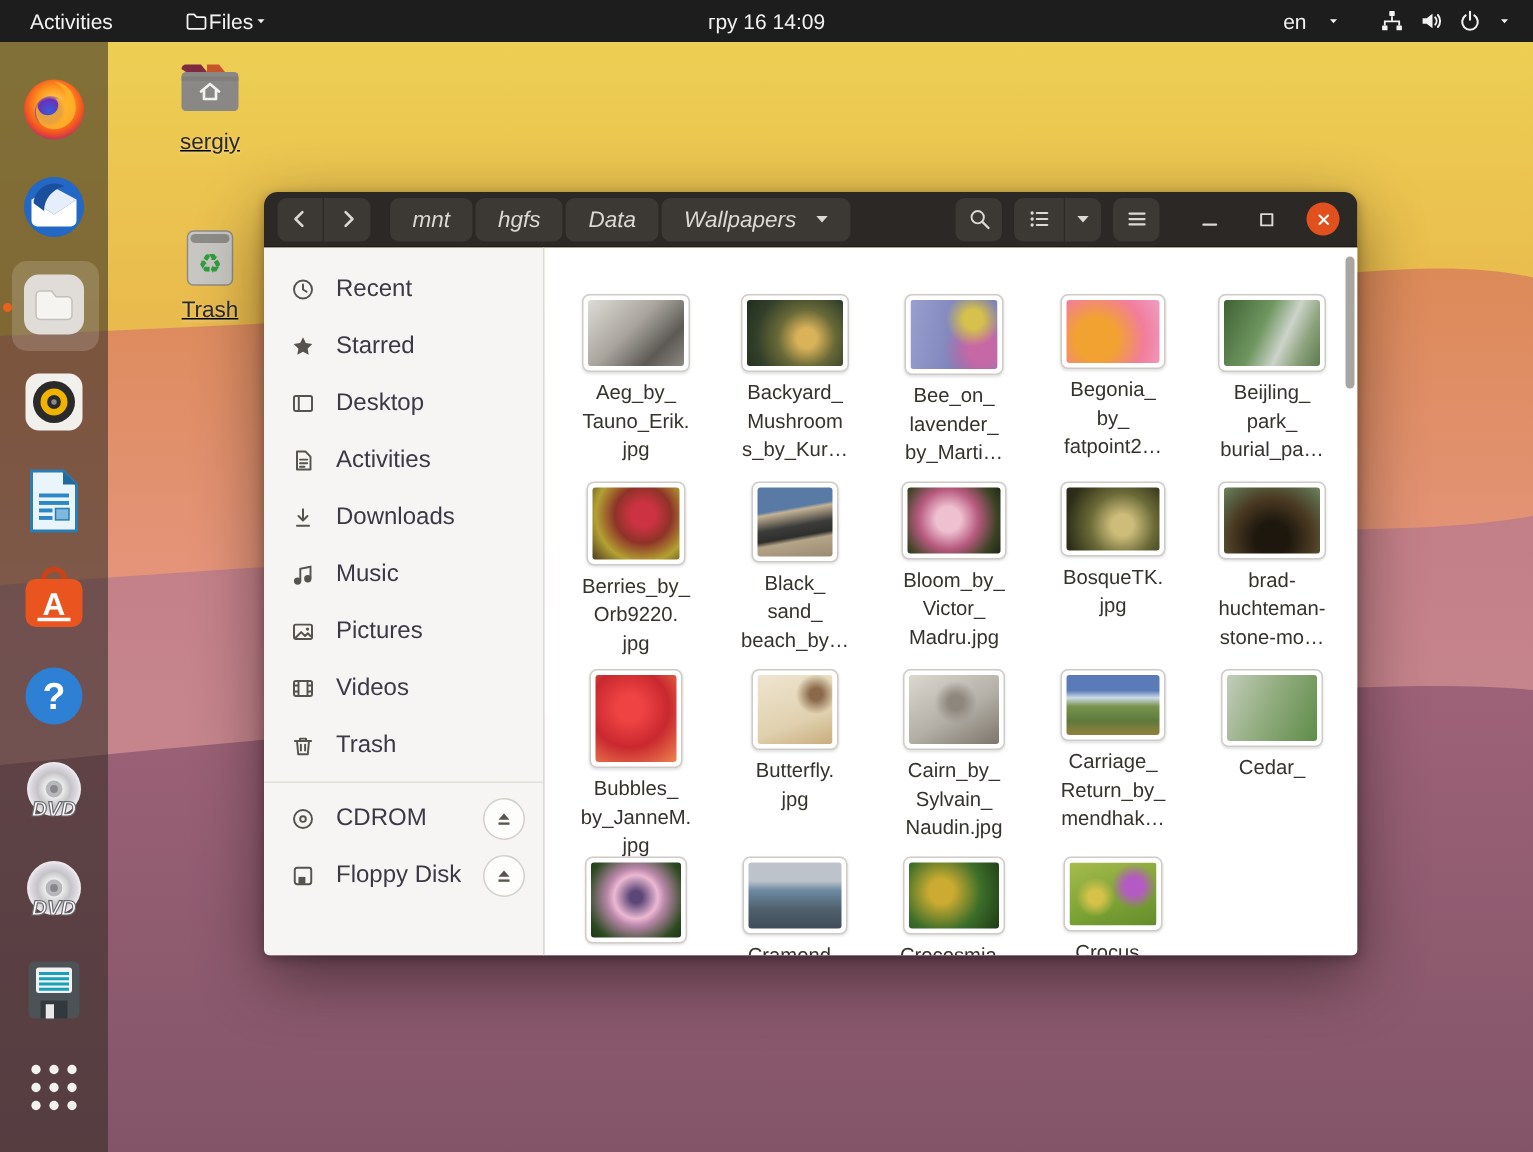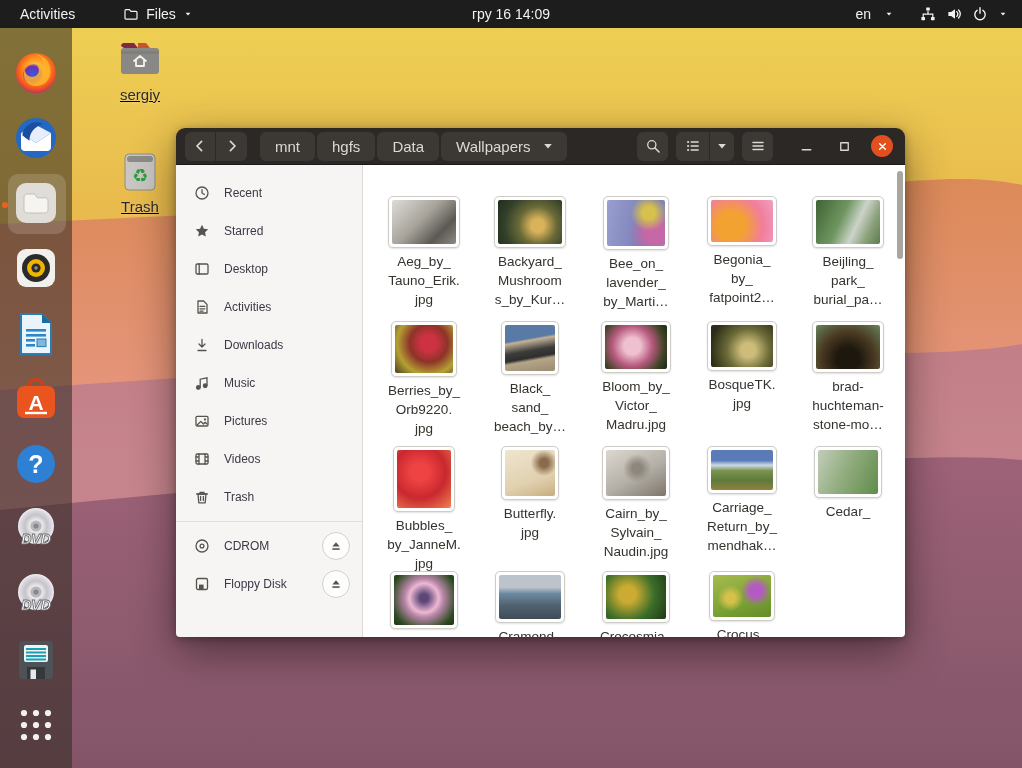--- a/index.html
+++ b/index.html
@@ -7,21 +7,21 @@
   #stage { position:relative; width:1022px; height:768px; background:#d946ef; overflow:hidden; }
 
   
   .wallpaper { position:absolute; inset:0; width:1022px; height:768px; }
 
   
   .topbar { position:absolute; left:0; top:0; width:1022px; height:28px; background:#1d1d1d;
             display:flex; align-items:center; color:#f2f2f2; font-size:14px; z-index:50; }
   .tb-left { display:flex; align-items:center; gap:44px; padding-left:16px; }
   .tb-activities { padding:0 4px; cursor:default; }
-  .tb-appmenu { display:flex; align-items:center; gap:7px; }
+  .tb-appmenu { display:flex; align-items:center; }
   .tb-center { position:absolute; left:0; right:0; text-align:center; pointer-events:none; }
   .tb-right { margin-left:auto; display:flex; align-items:center; gap:10px; padding-right:14px; z-index:2; }
   .tb-kbd { display:flex; align-items:center; gap:13px; margin-right:16px; }
   .ticon { width:16px; height:16px; display:inline-block; }
   .ticon svg { width:100%; height:100%; display:block; }
   .caret-sm { width:10px; height:10px; display:inline-block; }
   .caret-sm svg { width:100%; height:100%; display:block; }
 
   
   .dock { position:absolute; left:0; top:28px; width:72px; height:740px; background:rgba(52,44,36,0.58);
@@ -42,21 +42,21 @@
   #desk-sergiy { left:96px; top:36px; }
   #desk-trash  { left:96px; top:148px; }
 
   
   .window { position:absolute; left:176px; top:128px; width:729px; height:509px; z-index:30;
             border-radius:9px 9px 4px 4px; box-shadow:0 14px 44px rgba(0,0,0,0.45), 0 2px 8px rgba(0,0,0,0.3);
             display:flex; flex-direction:column; overflow:hidden; }
   .headerbar { height:37px; background:#2b2825; display:flex; align-items:center; padding:0 12px 0 9px;
                border-bottom:1px solid #1d1b19; flex:none; }
   .hb-btn { height:29px; min-width:31px; background:#3c3934; border-radius:6px; color:#dcd8d2;
-            display:flex; align-items:center; justify-content:center; font-size:15px; }
+            display:flex; align-items:center; justify-content:center; font-size:15px;font-style:italic; }
   .hb-btn svg, .hb-ic svg { width:16px; height:16px; display:block; }
   .nav-group { display:flex; }
   .nav-group .hb-btn:first-child { border-radius:6px 0 0 6px; border-right:1px solid #2b2825; }
   .nav-group .hb-btn:last-child { border-radius:0 6px 6px 0; }
   .path-group { display:flex; gap:2px; margin-left:13px; }
   .path-btn { padding:0 15px; }
   .path-btn.current { display:flex; gap:9px; padding-right:11px; }
   .view-group { display:flex; margin-left:8px; }
   .view-group .hb-btn:first-child { border-radius:6px 0 0 6px; min-width:34px; border-right:1px solid #2b2825; }
   .view-group .hb-btn:last-child { border-radius:0 6px 6px 0; min-width:24px; }
@@ -66,21 +66,21 @@
   .wc-plain { width:22px; height:22px; display:flex; align-items:center; justify-content:center; color:#dcd8d2; }
   .wc-plain svg { width:15px; height:15px; }
   .wc-close { width:22px; height:22px; border-radius:50%; display:flex; align-items:center; justify-content:center; color:#fff; }
   .wc-close svg { width:13px; height:13px; }
 
   .win-body { flex:1; display:flex; min-height:0; }
   .sidebar { width:187px; background:#f6f5f3; border-right:1px solid #dcd8d4; padding-top:9px; flex:none; overflow:hidden; }
   .sb-row { height:38px; display:flex; align-items:center; padding:0 12px 0 18px; position:relative; }
   .sb-ic { width:16px; height:16px; color:#57534e; flex:none; }
   .sb-ic svg { width:100%; height:100%; display:block; }
-  .sb-label { margin-left:14px; font-size:12px; color:#3d3846; white-space:nowrap; }
+  .sb-label { margin-left:14px; font-size:16px; color:#3d3846; white-space:nowrap; }
   .sb-sep { height:1px; background:#e2dfdb; margin:5px 0; }
   .eject-btn { margin-left:auto; width:28px; height:28px; border-radius:50%; background:#fdfdfc;
                border:1px solid #d4d0cb; display:flex; align-items:center; justify-content:center; color:#57534e; }
   .eject-btn svg { width:14px; height:14px; }
 
   .content { flex:1; background:#ffffff; position:relative; overflow:hidden; }
   .grid { position:absolute; inset:0; padding:31px 4px 0 8px; display:grid;
           grid-template-columns:repeat(5, 1fr); grid-auto-rows:125px; }
   .file-item { display:flex; flex-direction:column; align-items:center; }
   .thumb-frame { background:#fff; border:1px solid #cfccc7; border-radius:5px; padding:3px;

